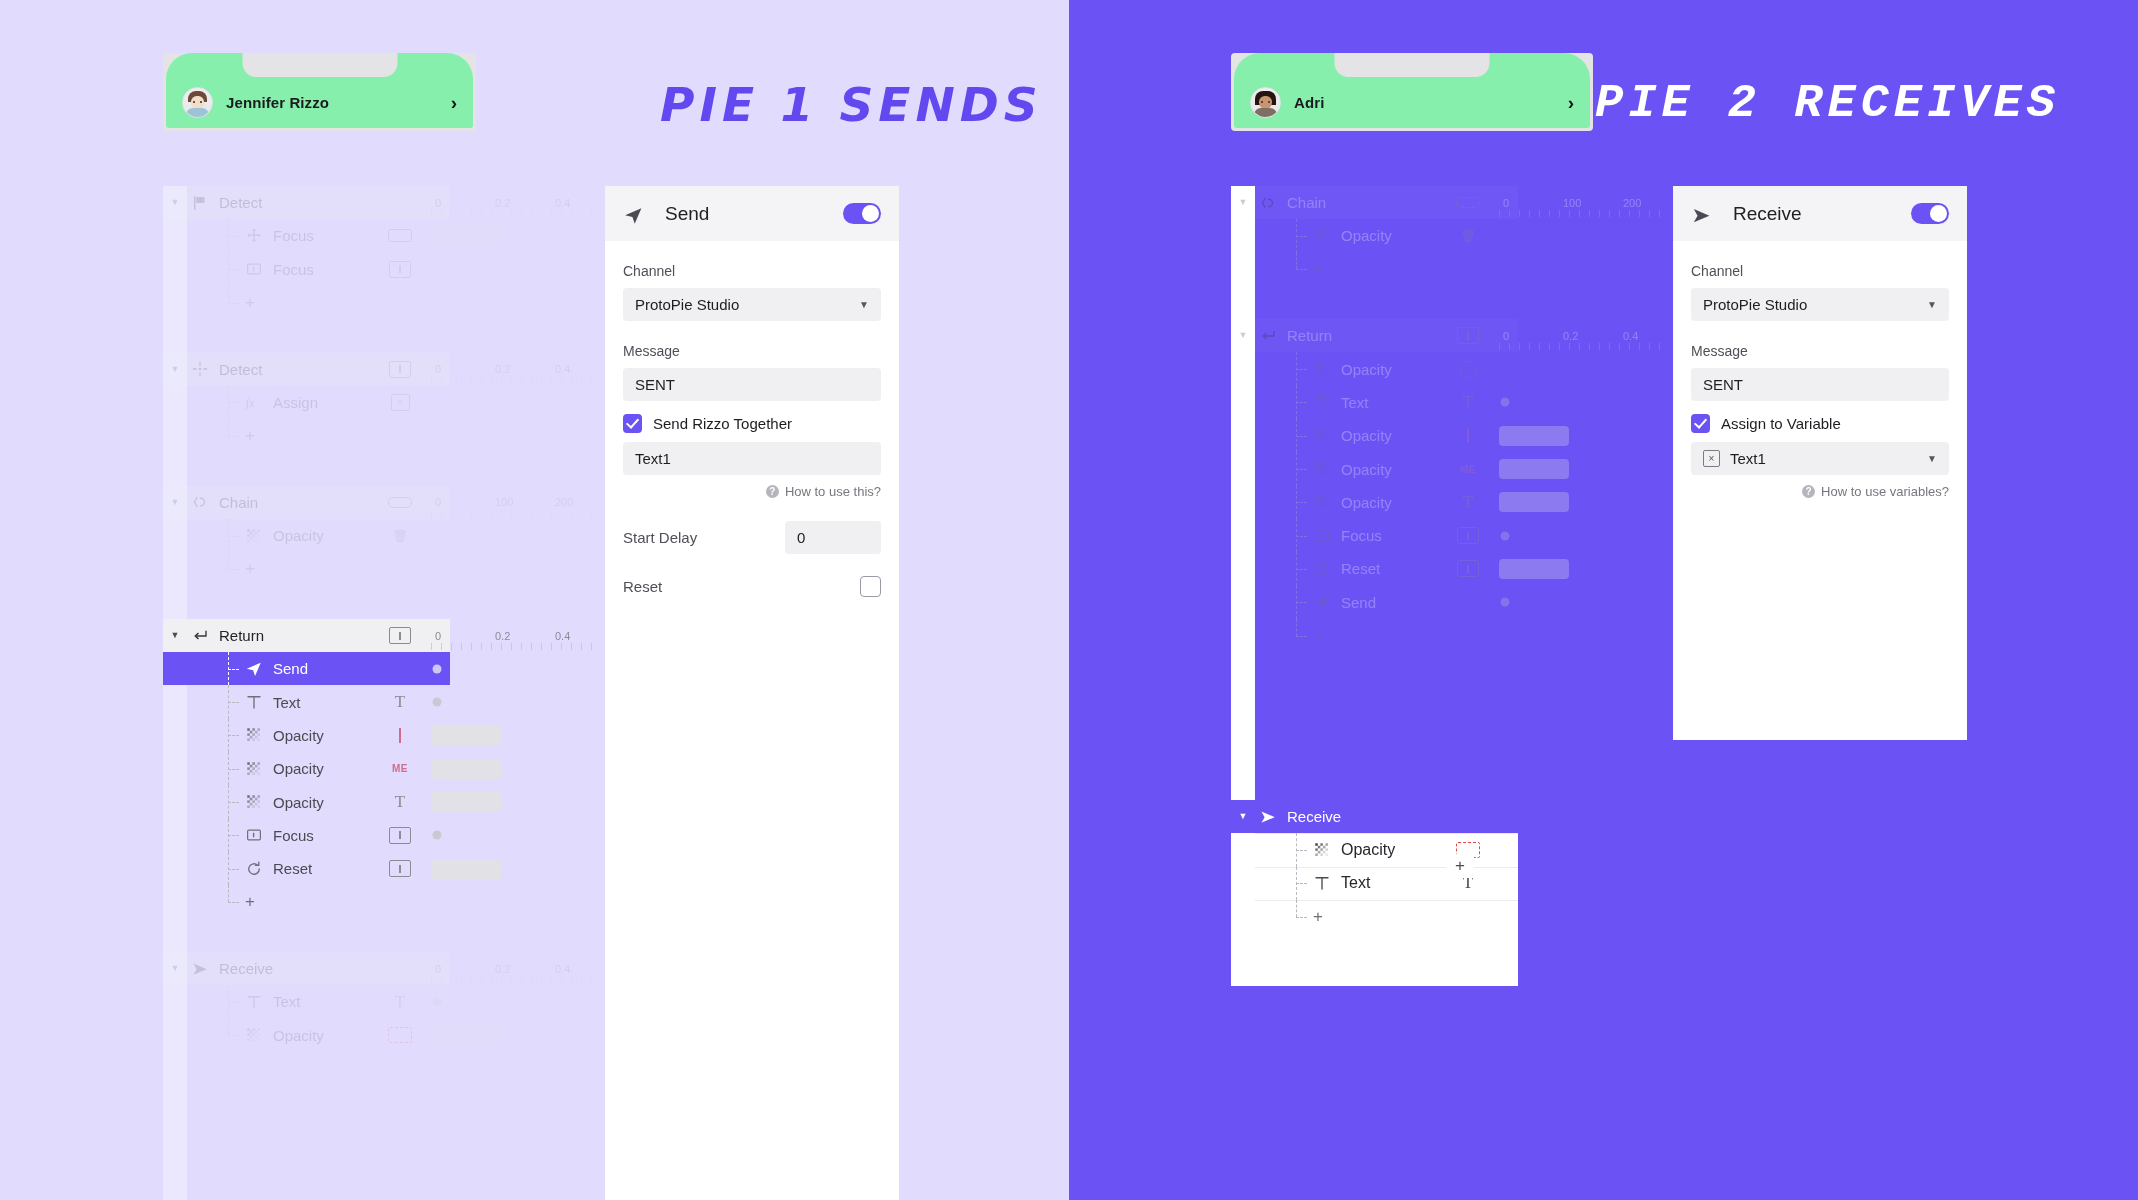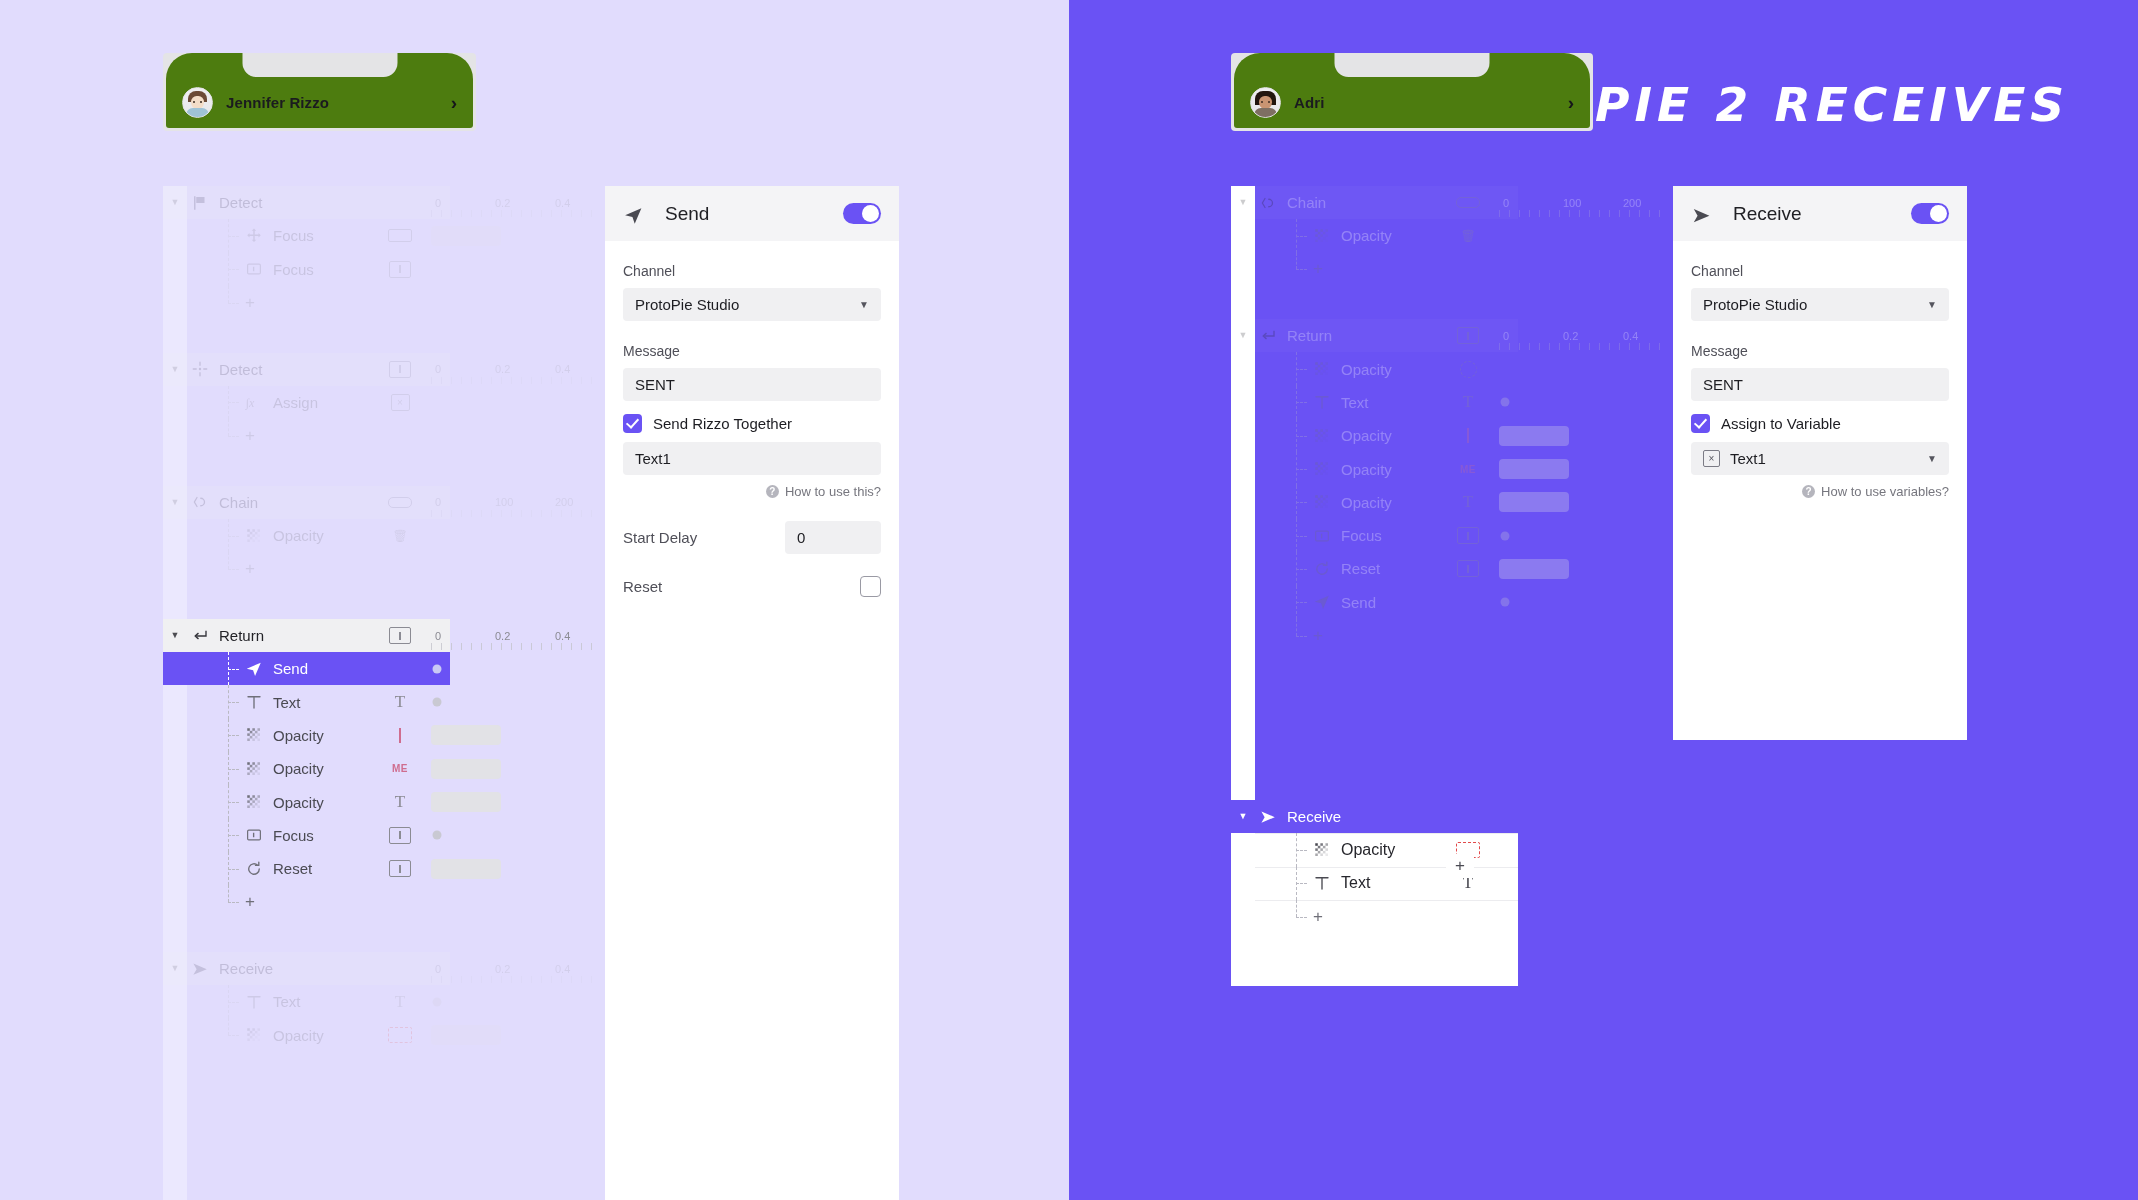--- a/index.html
+++ b/index.html
@@ -17,30 +17,30 @@
 
   
   .hand-title{
     position:absolute;
     font-family:"DejaVu Sans",sans-serif;
     font-weight:bold;font-style:italic;
     font-size:47px;letter-spacing:5px;
     white-space:nowrap;
   }
   #title-left{left:660px;top:77px;color:#6248ef;}
-  #title-right{left:1595px;top:77px;color:#ffffff;}
+  #title-right{left:1595px;top:77px;color:#ffffff;font-family:Liberation Mono, monospace;}
 
   
   .phone{
     position:absolute;background:#e4e4e6;
     border-radius:4px;overflow:hidden;
   }
   .phone-inner{
     position:absolute;left:3px;right:3px;top:0;bottom:3px;
-    background:#4d7c0f;border-radius:26px 26px 3px 3px;
+    background:#86efac;border-radius:26px 26px 3px 3px;
   }
   .notch{
     position:absolute;left:50%;transform:translateX(-50%);top:0;
     width:155px;height:24px;background:#e4e4e6;
     border-radius:0 0 14px 14px;
   }
   .phone-row{
     position:absolute;left:0;right:0;bottom:0;height:52px;
     display:flex;align-items:center;padding:0 16px 0 16px;box-sizing:border-box;
   }
@@ -185,20 +185,21 @@
           <span class="eyeL"></span>
             <span class="eyeR"></span>
             <span class="body"></span>
         </span>
         <span class="phone-name">Adri</span>
         <span class="chev">›</span>
       </div>
     </div>
   </div>
 
+  <div class="hand-title" id="title-left">PIE 1 SENDS</div>
   <div class="hand-title" id="title-right">PIE 2 RECEIVES</div>
 
   <div class="tl" id="timeline-left">
     <div class="tl-gutter"></div>
   <div class="rowgroup dim" style="position: absolute; left: 0px; right: 0px; top: 0px; height: 133.2px;">
         <div class="row grp" style="top:0;">
         <span class="caret">▼</span>
         <span class="rowbody">
           <span class="ico" style="margin-left:4px;"><svg viewBox="0 0 24 24" width="18" height="18">
                 <rect x="4" y="3" width="2" height="18" fill="#33333a"></rect>

